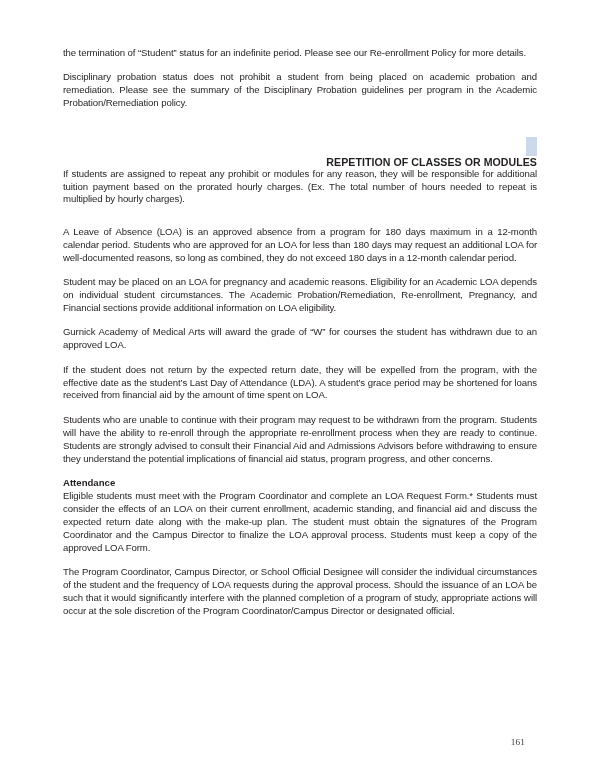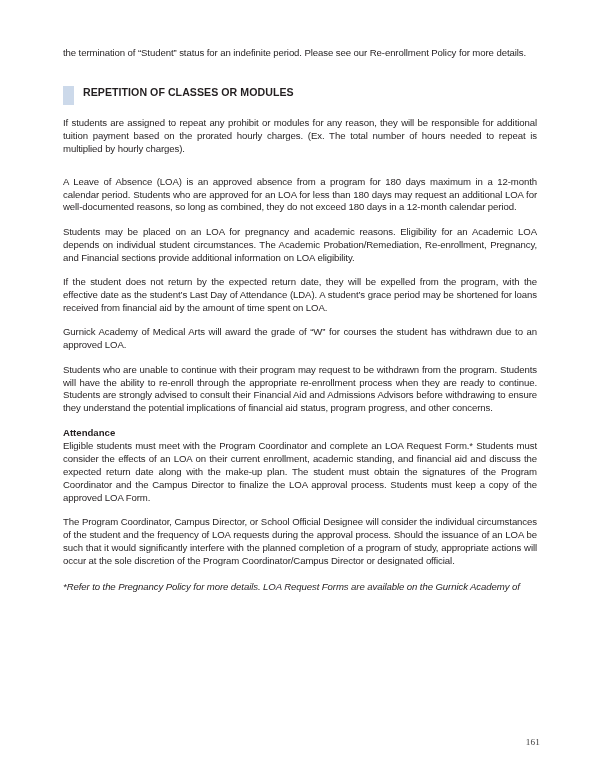--- a/index.html
+++ b/index.html
@@ -39,23 +39,24 @@
   }
   p.para.tight {
     margin-bottom: 0;
   }
   p.para.italic {
     font-style: italic;
     text-align: left;
   }
   .heading {
     display: flex;
-    align-items: flex-start;
+    align-items: flex-end;
     margin: 7px 0 12px 0;
     height: 19px;
+    flex-direction: column;
   }
   .heading .bar {
     width: 11px;
     height: 19px;
     background: #ccd9ea;
     flex: 0 0 auto;
   }
   .heading .htext {
     margin-left: 9px;
     font-size: 10.6px;
@@ -68,73 +69,73 @@
     margin: 0 0 0.5px 0;
     font-size: 9.6px;
     font-weight: bold;
     line-height: 12.9px;
     color: #231f20;
   }
   .spacer-lg { height: 8px; }
   .spacer-sm { height: 2px; }
   .footer {
     position: absolute;
-    left: 66px;
+    left: 51px;
     width: 474px;
     top: 731px;
     text-align: right;
   }
   .footer .pageno {
     font-family: "Liberation Serif", serif;
     font-size: 9.2px;
     color: #3b3b3b;
     letter-spacing: 0.02em;
   }
 </style>
 </head>
 <body>
 
 <div class="page">
 
   <div class="content">
 
     <p class="para">the termination of “Student” status for an indefinite period. Please see our Re-enrollment Policy for more details.</p>
 
+    <p class="para">Disciplinary probation status does not prohibit a student from being placed on academic probation and remediation. Please see the summary of the Disciplinary Probation guidelines per program in the Academic Probation/Remediation policy.</p>
 
     <div class="spacer-lg"></div>
 
     <div class="heading">
       <span class="bar"></span>
       <span class="htext">REPETITION OF CLASSES OR MODULES</span>
     </div>
 
     <p class="para">If students are assigned to repeat any prohibit or modules for any reason, they will be responsible for additional tuition payment based on the prorated hourly charges. (Ex. The total number of hours needed to repeat is multiplied by hourly charges).</p>
 
     <div class="spacer-lg"></div>
 
 
     <p class="para">A Leave of Absence (LOA) is an approved absence from a program for 180 days maximum in a 12-month calendar period. Students who are approved for an LOA for less than 180 days may request an additional LOA for well-documented reasons, so long as combined, they do not exceed 180 days in a 12-month calendar period.</p>
 
-    <p class="para">Students may be placed on an LOA for pregnancy and academic reasons. Eligibility for an Academic LOA depends on individual student circumstances. The Academic Probation/Remediation, Re-enrollment, Pregnancy, and Financial sections provide additional information on LOA eligibility.</p>
+    <p class="para">Student may be placed on an LOA for pregnancy and academic reasons. Eligibility for an Academic LOA depends on individual student circumstances. The Academic Probation/Remediation, Re-enrollment, Pregnancy, and Financial sections provide additional information on LOA eligibility.</p>
+
+    <p class="para">Gurnick Academy of Medical Arts will award the grade of “W” for courses the student has withdrawn due to an approved LOA.</p>
 
     <p class="para">If the student does not return by the expected return date, they will be expelled from the program, with the effective date as the student’s Last Day of Attendance (LDA). A student’s grace period may be shortened for loans received from financial aid by the amount of time spent on LOA.</p>
-
-    <p class="para">Gurnick Academy of Medical Arts will award the grade of “W” for courses the student has withdrawn due to an approved LOA.</p>
 
     <p class="para">Students who are unable to continue with their program may request to be withdrawn from the program. Students will have the ability to re-enroll through the appropriate re-enrollment process when they are ready to continue. Students are strongly advised to consult their Financial Aid and Admissions Advisors before withdrawing to ensure they understand the potential implications of financial aid status, program progress, and other concerns.</p>
 
     <div class="subheading">Attendance</div>
 
     <p class="para">Eligible students must meet with the Program Coordinator and complete an LOA Request Form.* Students must consider the effects of an LOA on their current enrollment, academic standing, and financial aid and discuss the expected return date along with the make-up plan. The student must obtain the signatures of the Program Coordinator and the Campus Director to finalize the LOA approval process. Students must keep a copy of the approved LOA Form.</p>
 
     <p class="para">The Program Coordinator, Campus Director, or School Official Designee will consider the individual circumstances of the student and the frequency of LOA requests during the approval process. Should the issuance of an LOA be such that it would significantly interfere with the planned completion of a program of study, appropriate actions will occur at the sole discretion of the Program Coordinator/Campus Director or designated official.</p>
 
     <div class="spacer-sm"></div>
 
-    <p class="para italic tight">*Refer to the Pregnancy Policy for more details. LOA Request Forms are available on the Gurnick Academy of</p>
 
   </div>
 
   <div class="footer">
     <span class="pageno">161</span>
   </div>
 
 </div>
 
 </body></html>

